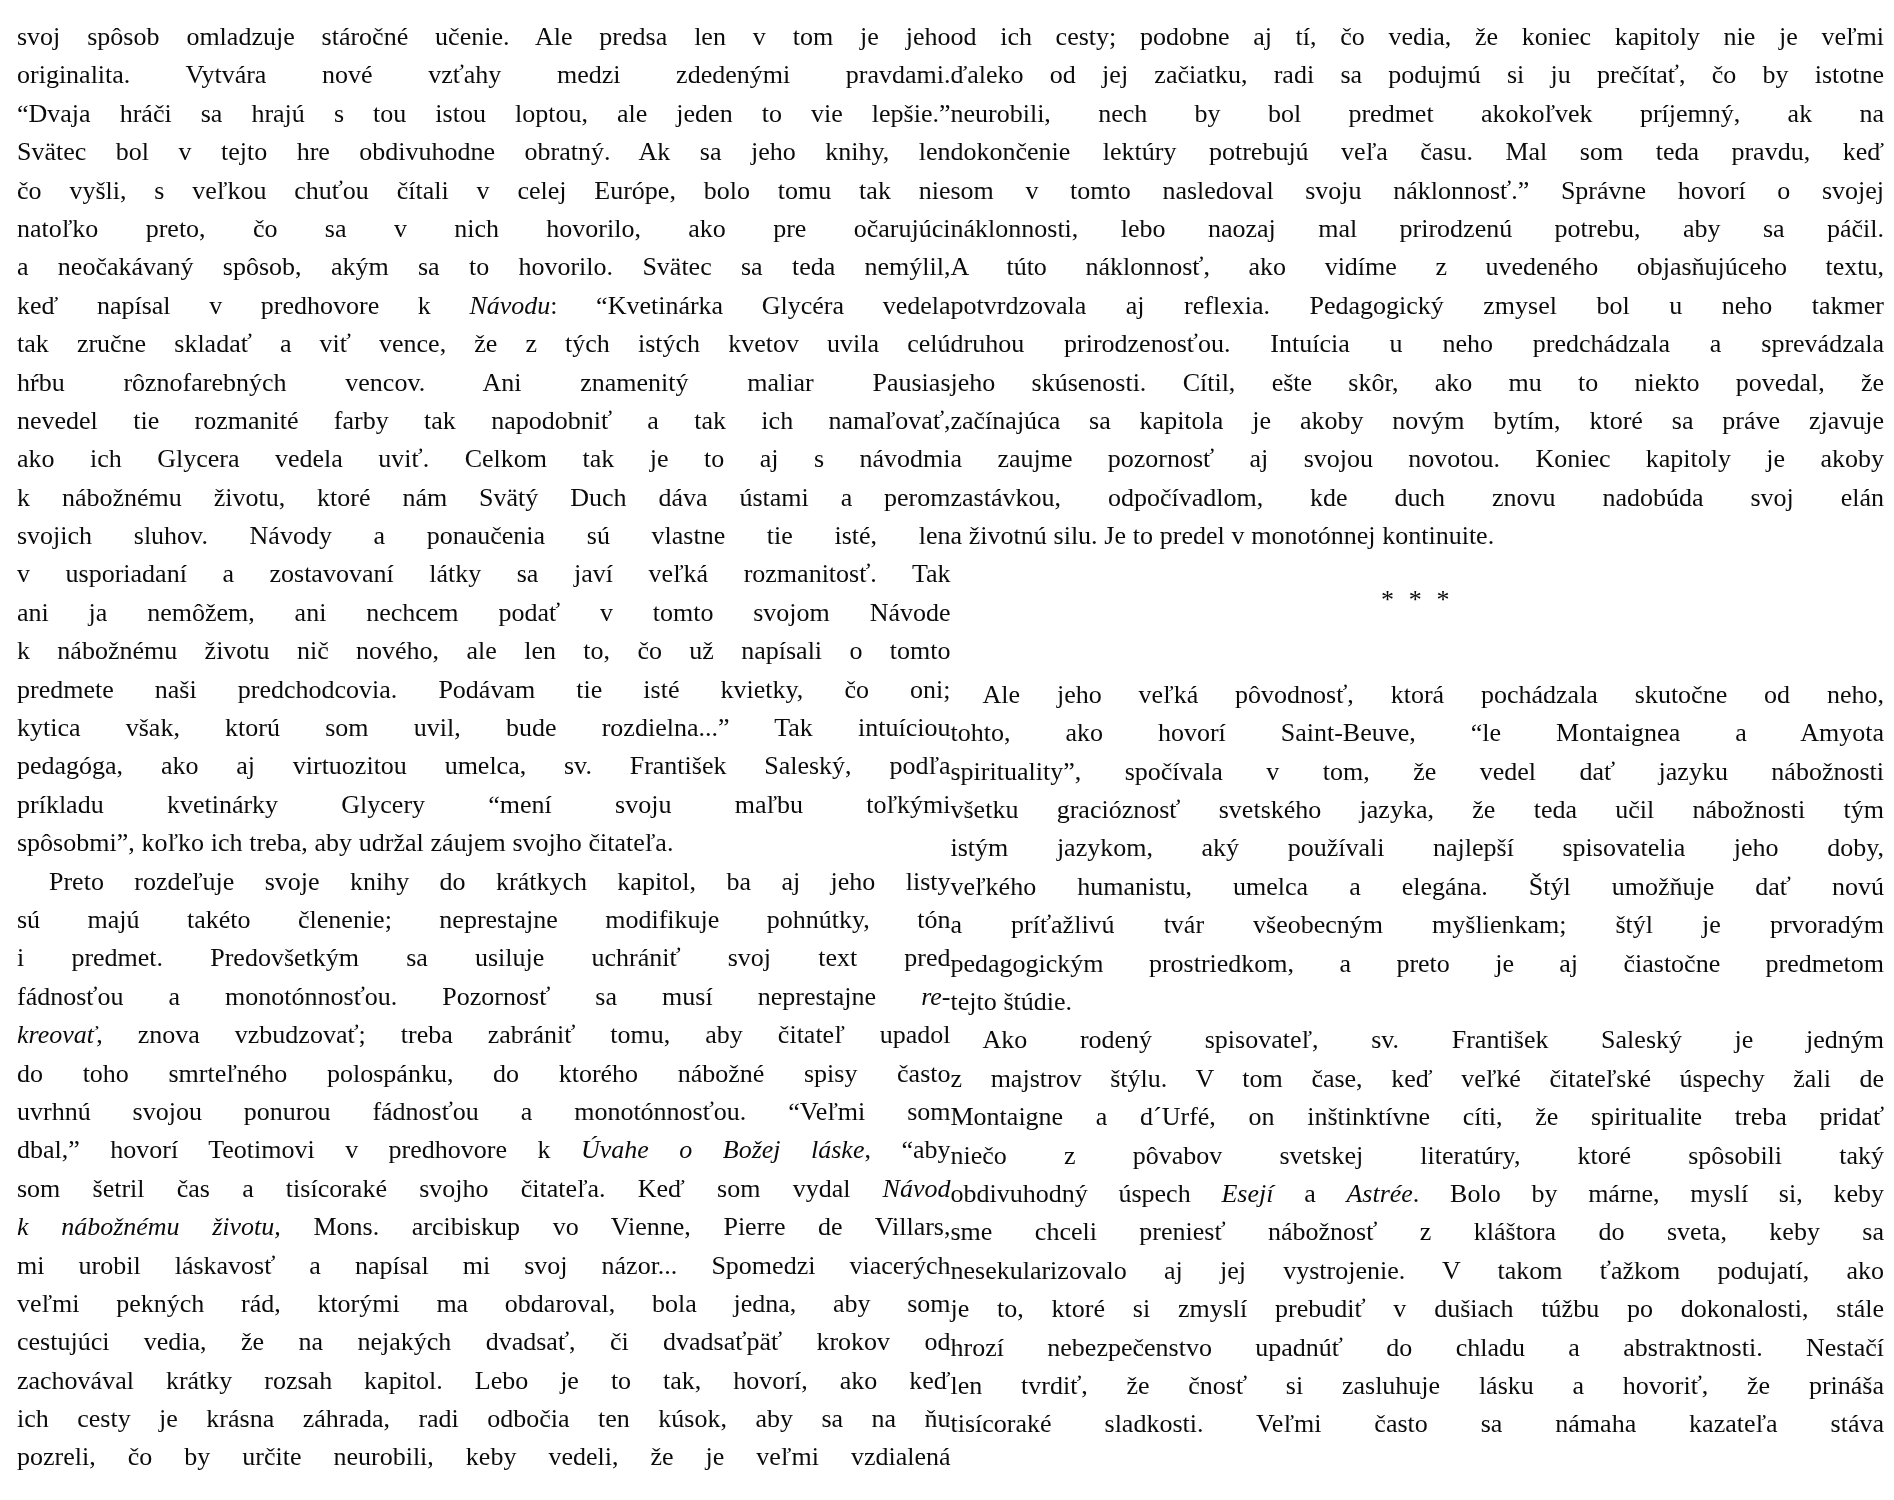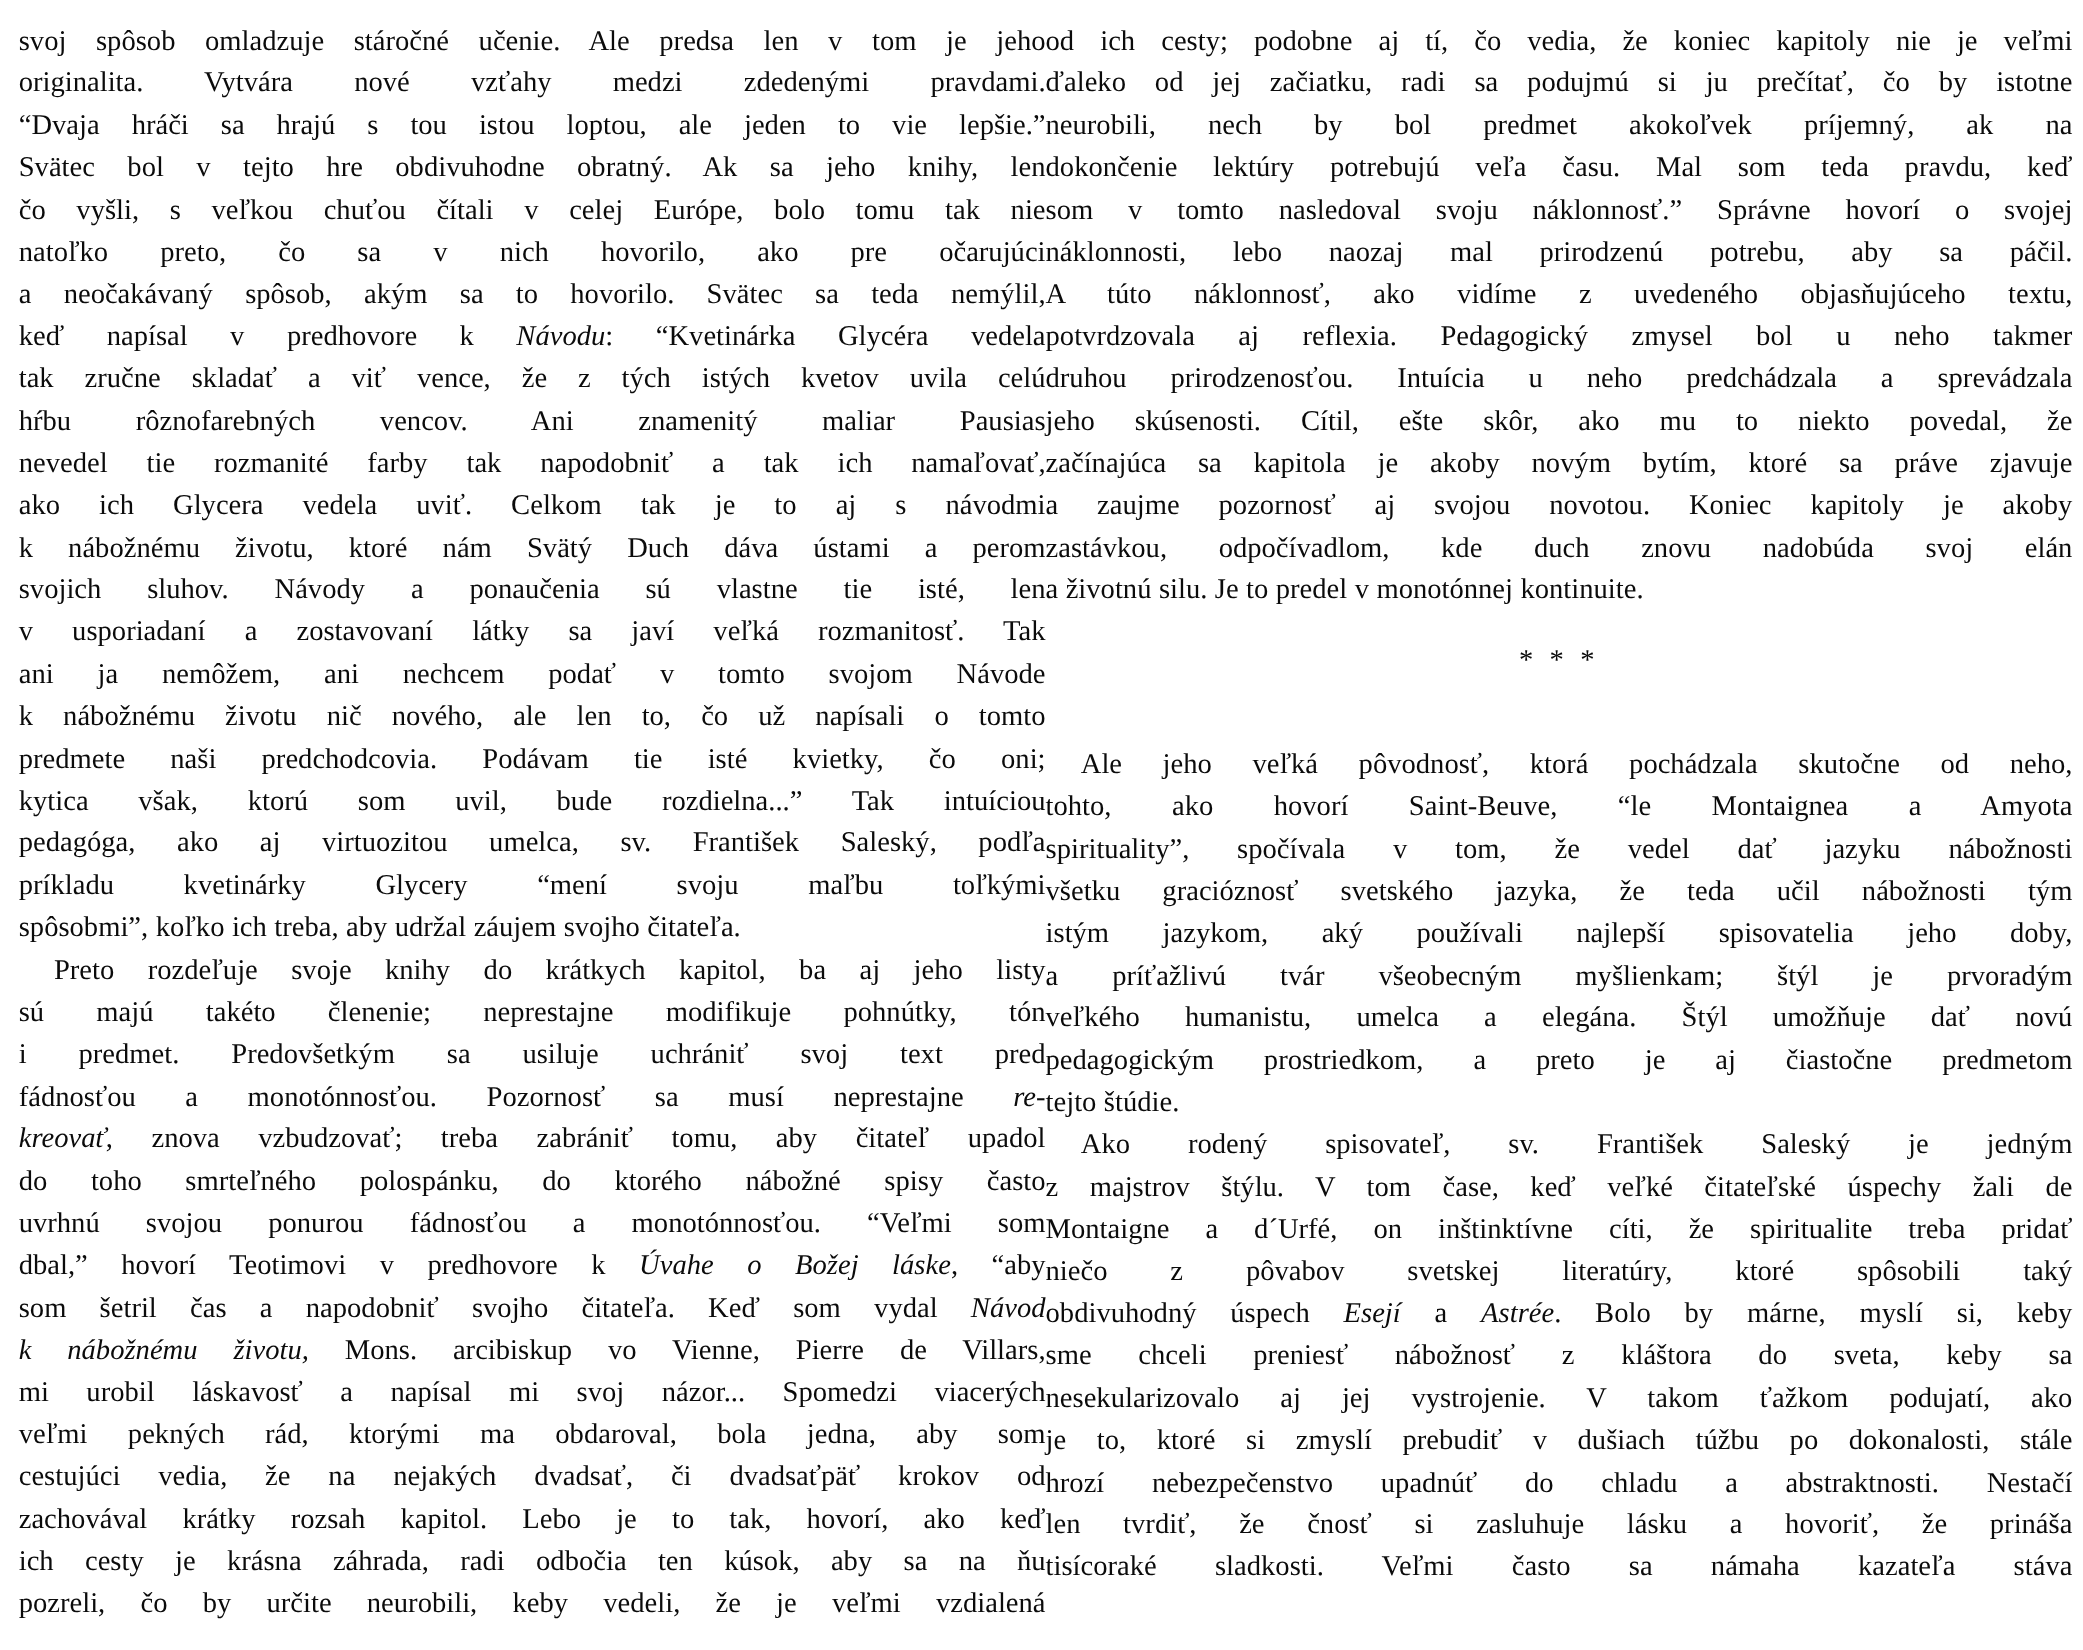--- a/index.html
+++ b/index.html
@@ -80,21 +80,21 @@
       <div class="line"><span>príkladu kvetinárky Glycery “mení svoju maľbu toľkými</span></div>
       <div class="line end"><span>spôsobmi”, koľko ich treba, aby udržal záujem svojho čitateľa.</span></div>
       <div class="line ind"><span>Preto rozdeľuje svoje knihy do krátkych kapitol, ba aj jeho listy</span></div>
       <div class="line"><span>sú majú takéto členenie; neprestajne modifikuje pohnútky, tón</span></div>
       <div class="line"><span>i predmet. Predovšetkým sa usiluje uchrániť svoj text pred</span></div>
       <div class="line"><span>fádnosťou a monotónnosťou. Pozornosť sa musí neprestajne </span><em>re-</em></div>
       <div class="line"><em>kreovať</em><span>, znova vzbudzovať; treba zabrániť tomu, aby čitateľ upadol</span></div>
       <div class="line"><span>do toho smrteľného polospánku, do ktorého nábožné spisy často</span></div>
       <div class="line"><span>uvrhnú svojou ponurou fádnosťou a monotónnosťou. “Veľmi som</span></div>
       <div class="line"><span>dbal,” hovorí Teotimovi v predhovore k </span><em>Úvahe o Božej láske</em><span>, “aby</span></div>
-      <div class="line"><span>som šetril čas a napodobniť svojho čitateľa. Keď som vydal </span><em>Návod</em></div>
+      <div class="line"><span>som šetril čas a tisícoraké svojho čitateľa. Keď som vydal </span><em>Návod</em></div>
       <div class="line"><em>k nábožnému životu,</em><span> Mons. arcibiskup vo Vienne, Pierre de Villars,</span></div>
       <div class="line"><span>mi urobil láskavosť a napísal mi svoj názor... Spomedzi viacerých</span></div>
       <div class="line"><span>veľmi pekných rád, ktorými ma obdaroval, bola jedna, aby som</span></div>
       <div class="line"><span>cestujúci vedia, že na nejakých dvadsať, či dvadsaťpäť krokov od</span></div>
       <div class="line"><span>zachovával krátky rozsah kapitol. Lebo je to tak, hovorí, ako keď</span></div>
       <div class="line"><span>ich cesty je krásna záhrada, radi odbočia ten kúsok, aby sa na ňu</span></div>
       <div class="line"><span>pozreli, čo by určite neurobili, keby vedeli, že je veľmi vzdialená</span></div>
     </div>
   <div class="col">
       <div class="line"><span>od ich cesty; podobne aj tí, čo vedia, že koniec kapitoly nie je veľmi</span></div>
@@ -110,22 +110,22 @@
       <div class="line"><span>začínajúca sa kapitola je akoby novým bytím, ktoré sa práve zjavuje</span></div>
       <div class="line"><span>a zaujme pozornosť aj svojou novotou. Koniec kapitoly je akoby</span></div>
       <div class="line"><span>zastávkou, odpočívadlom, kde duch znovu nadobúda svoj elán</span></div>
       <div class="line end"><span>a životnú silu. Je to predel v monotónnej kontinuite.</span></div>
       <div class="line end center"><span>* * *</span></div>
       <div class="line ind"><span>Ale jeho veľká pôvodnosť, ktorá pochádzala skutočne od neho,</span></div>
       <div class="line"><span>tohto, ako hovorí Saint-Beuve, “le Montaignea a Amyota</span></div>
       <div class="line"><span>spirituality”, spočívala v tom, že vedel dať jazyku nábožnosti</span></div>
       <div class="line"><span>všetku gracióznosť svetského jazyka, že teda učil nábožnosti tým</span></div>
       <div class="line"><span>istým jazykom, aký používali najlepší spisovatelia jeho doby,</span></div>
+      <div class="line"><span>veľkého humanistu, umelca a elegána. Štýl umožňuje dať novú</span></div>
       <div class="line"><span>a príťažlivú tvár všeobecným myšlienkam; štýl je prvoradým</span></div>
-      <div class="line"><span>veľkého humanistu, umelca a elegána. Štýl umožňuje dať novú</span></div>
       <div class="line"><span>pedagogickým prostriedkom, a preto je aj čiastočne predmetom</span></div>
       <div class="line end"><span>tejto štúdie.</span></div>
       <div class="line ind"><span>Ako rodený spisovateľ, sv. František Saleský je jedným</span></div>
       <div class="line"><span>z majstrov štýlu. V tom čase, keď veľké čitateľské úspechy žali de</span></div>
       <div class="line"><span>Montaigne a d´Urfé, on inštinktívne cíti, že spiritualite treba pridať</span></div>
       <div class="line"><span>niečo z pôvabov svetskej literatúry, ktoré spôsobili taký</span></div>
       <div class="line"><span>obdivuhodný úspech </span><em>Esejí</em><span> a </span><em>Astrée</em><span>. Bolo by márne, myslí si, keby</span></div>
       <div class="line"><span>sme chceli preniesť nábožnosť z kláštora do sveta, keby sa</span></div>
       <div class="line"><span>nesekularizovalo aj jej vystrojenie. V takom ťažkom podujatí, ako</span></div>
       <div class="line"><span>je to, ktoré si zmyslí prebudiť v dušiach túžbu po dokonalosti, stále</span></div>

